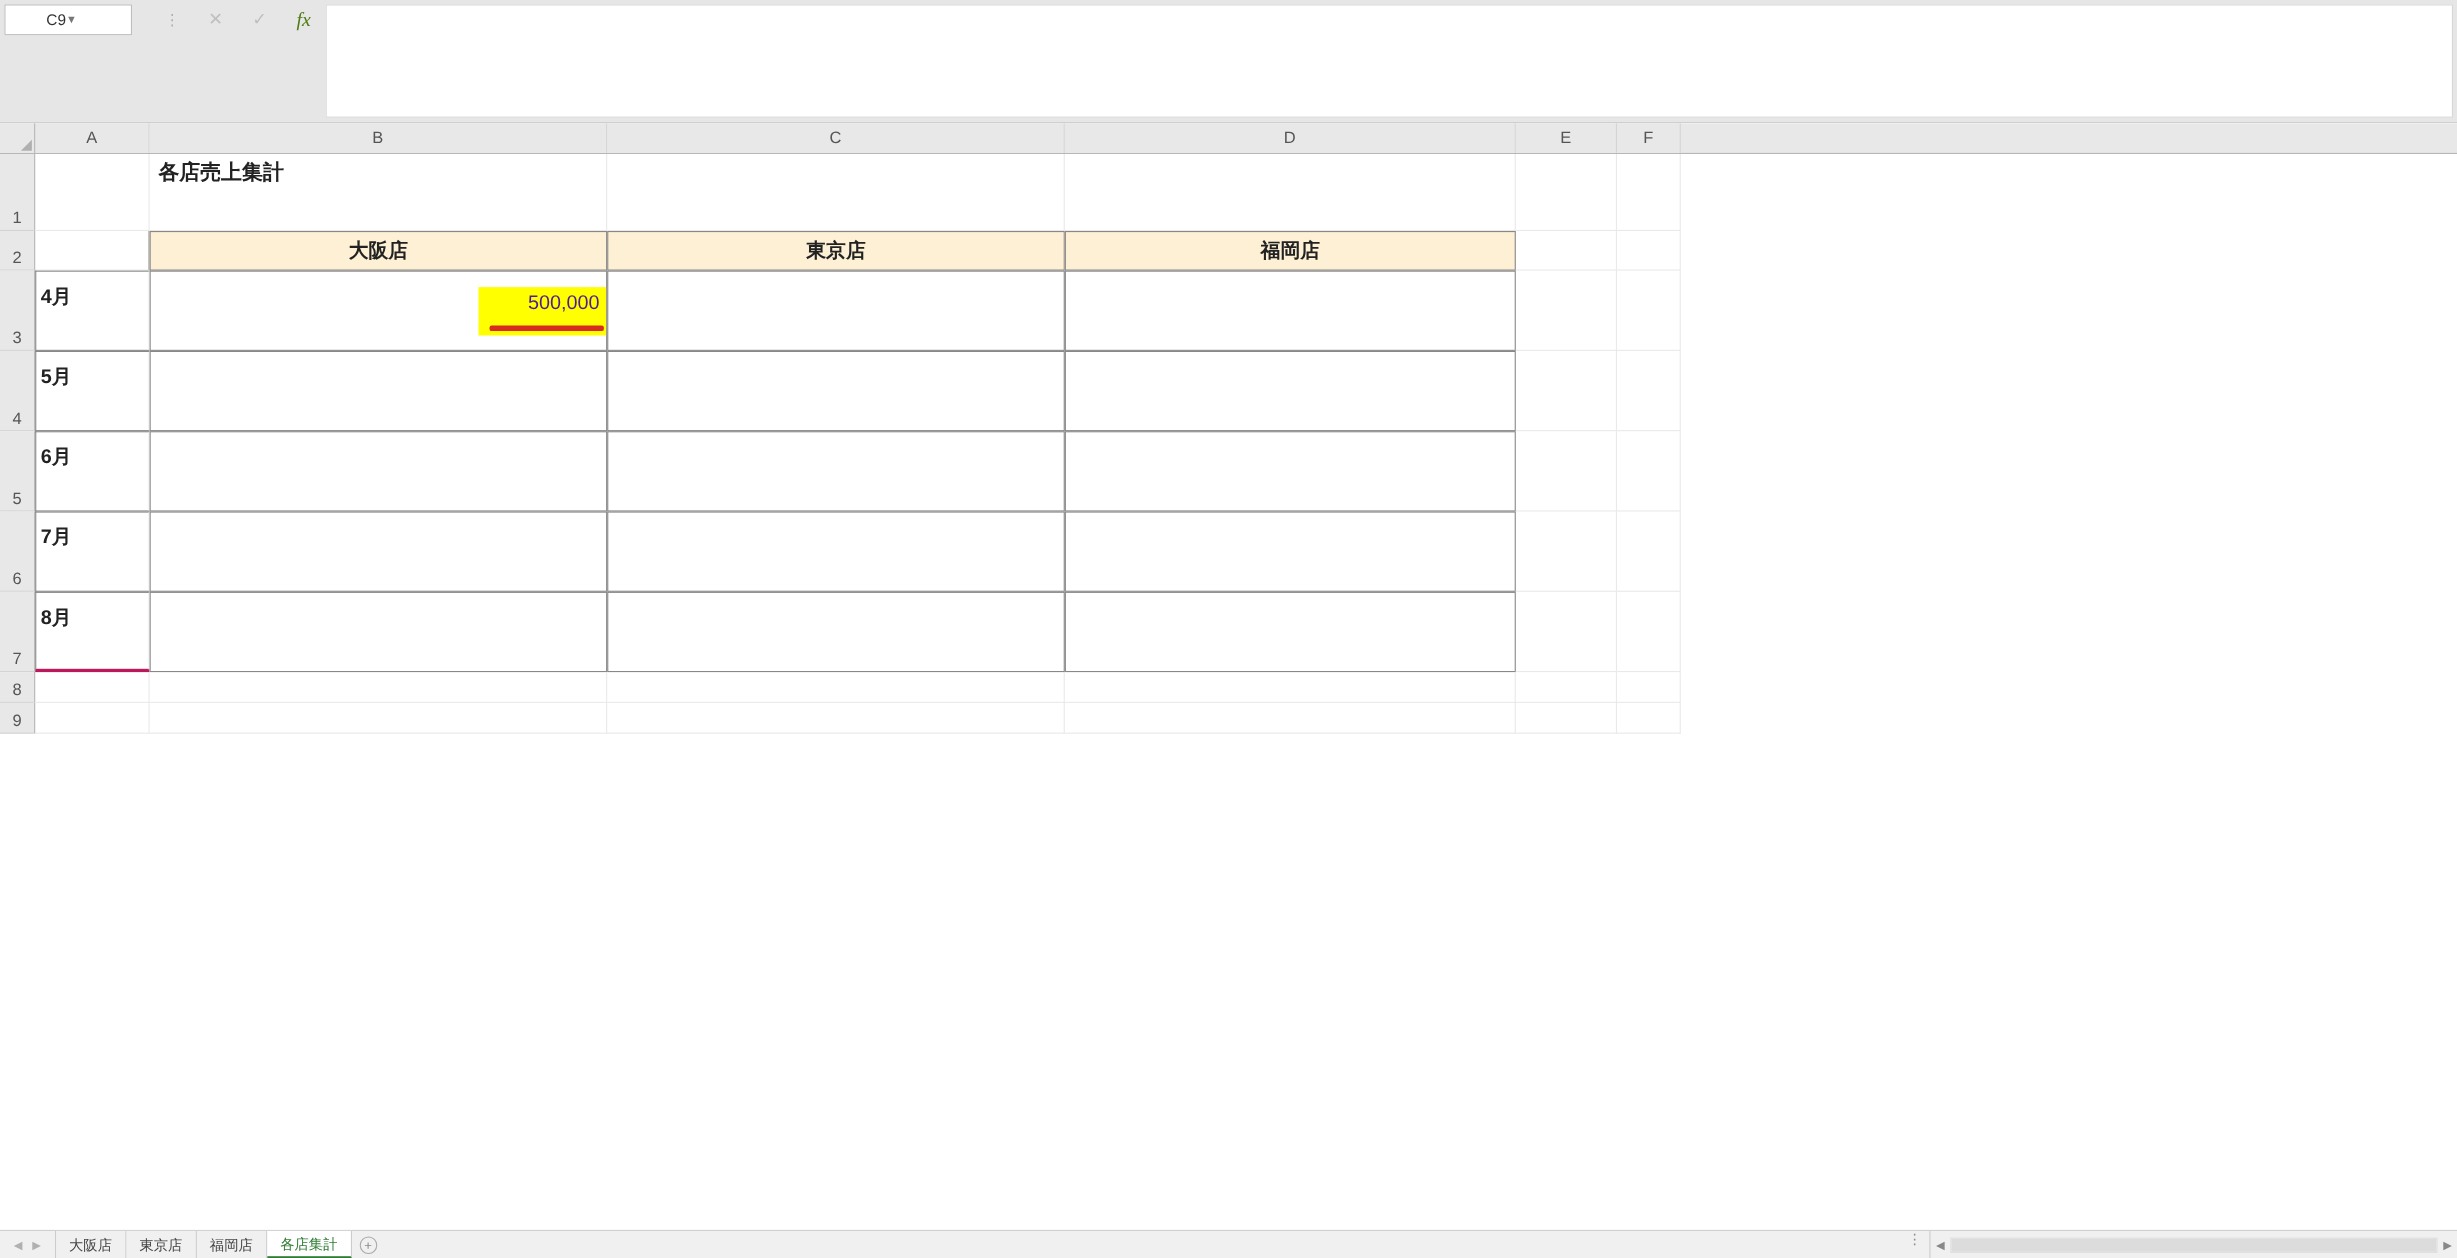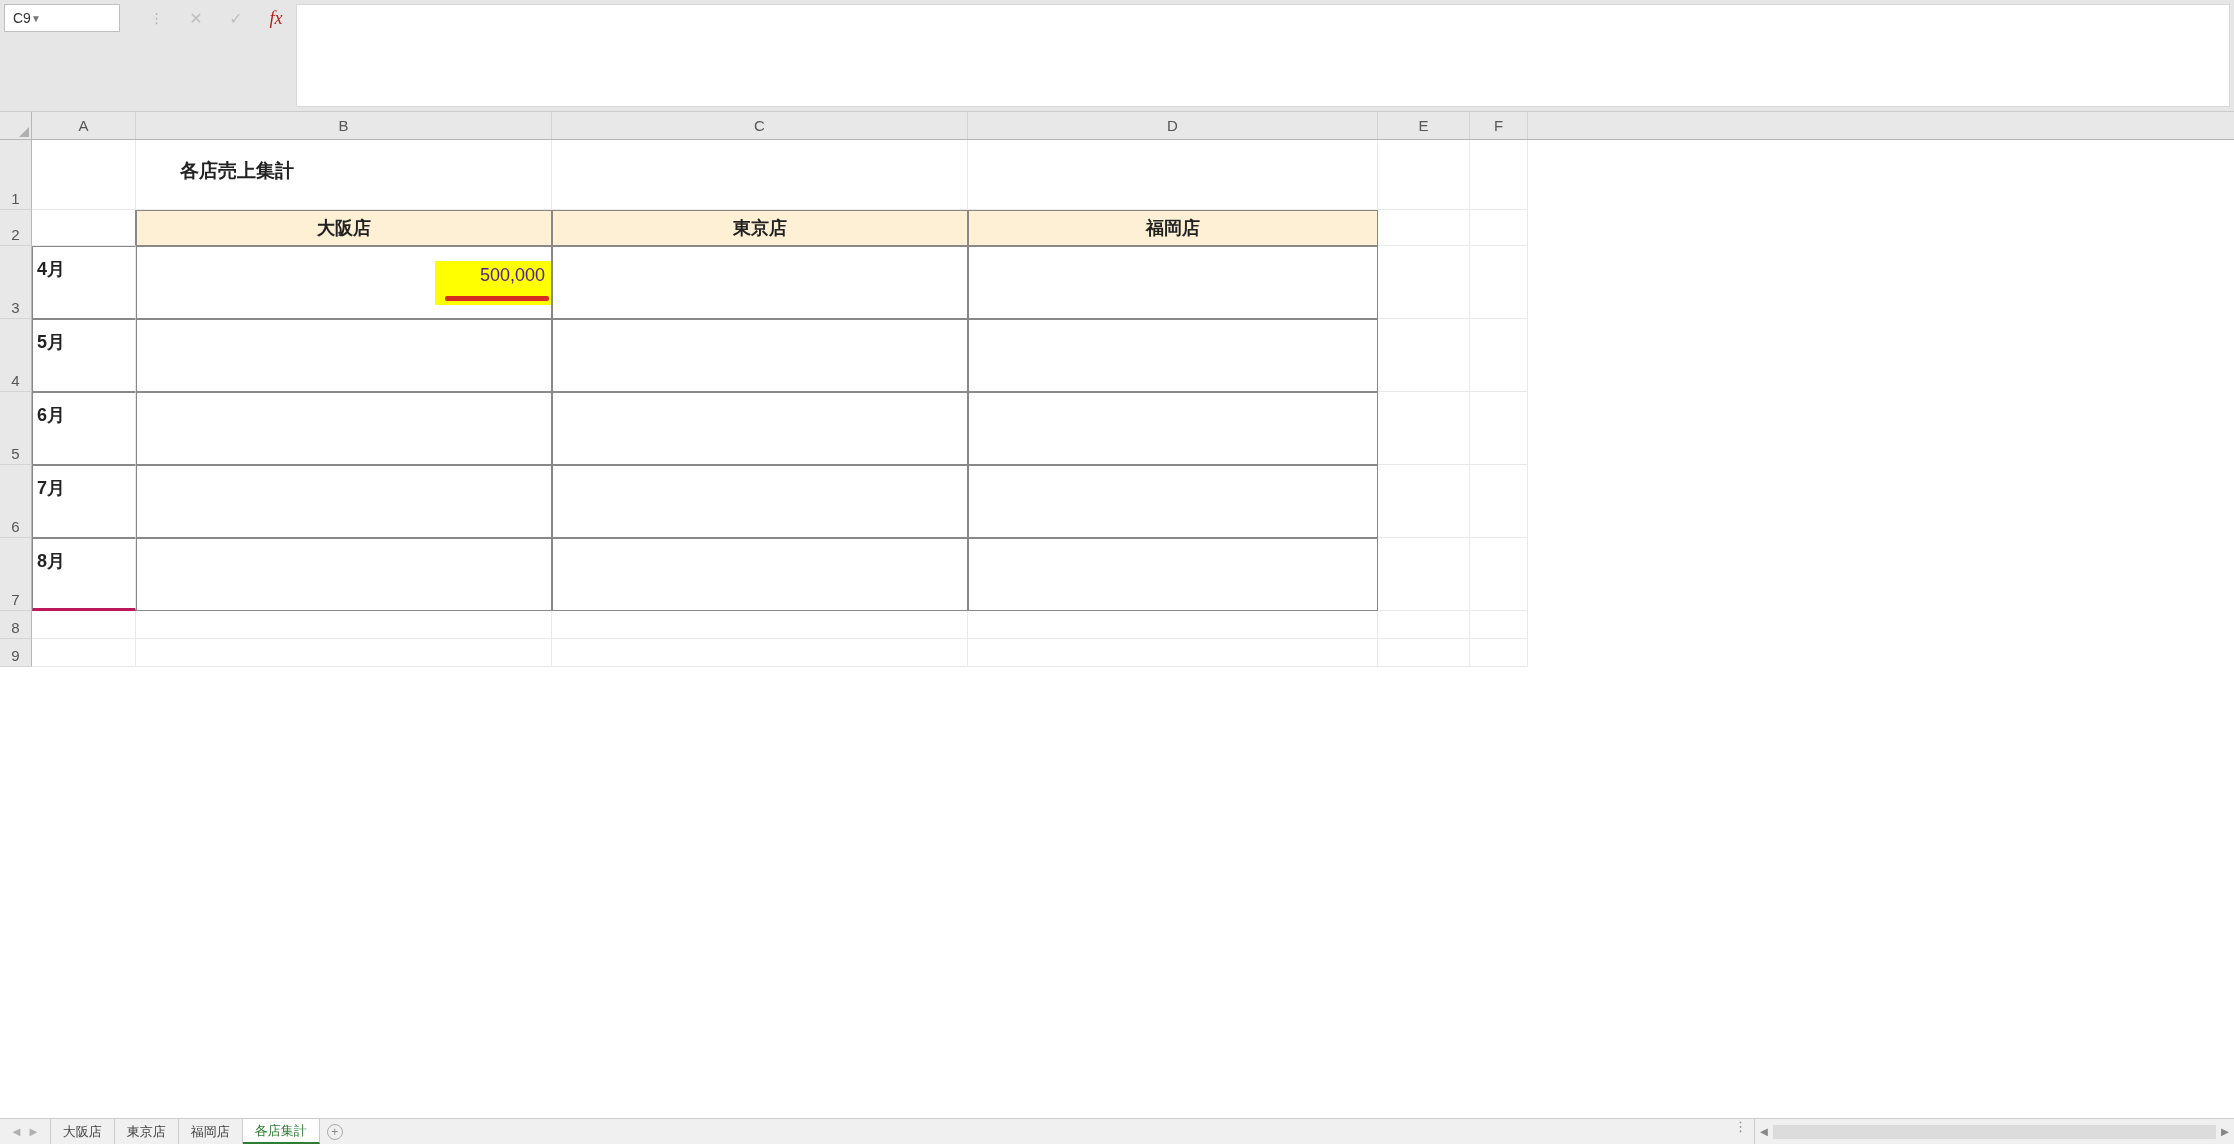--- a/index.html
+++ b/index.html
@@ -2,26 +2,26 @@
 <html><head>
 <meta charset="utf-8">
 <style>
   * { box-sizing: border-box; margin:0; padding:0; }
   html,body { width:100%; height:100%; font-family: "Meiryo","Yu Gothic","Segoe UI",Arial,sans-serif; background:#e6e6e6; overflow:hidden; }
   .app { display:flex; flex-direction:column; width:100%; height:100%; }
 
   
   .fbar-wrap { display:flex; align-items:stretch; height:112px; background:#e6e6e6; border-bottom:1px solid #ccc; }
   .namebox-wrap { display:flex; align-items:flex-start; padding:4px 4px 0 4px; }
-  .namebox { width:116px; height:28px; background:#fff; border:1px solid #bfbfbf; display:flex; align-items:center; justify-content:flex-start; padding:0 20px 0 8px; font-size:14px; color:#333; }
+  .namebox { width:116px; height:28px; background:#fff; border:1px solid #bfbfbf; display:flex; align-items:center; justify-content:center; padding:0 20px 0 8px; font-size:14px; color:#333; }
   .namebox .chev { color:#777; font-size:10px; }
   .fbar-mid { display:flex; align-items:flex-start; padding-top:4px; gap:20px; margin-left:22px; }
   .fbar-btn { width:20px; height:28px; display:flex; align-items:center; justify-content:center; color:#bfbfbf; font-size:16px; }
   .fbar-btn.dots { color:#b0b0b0; letter-spacing:-1px; font-size:14px; }
-  .fx { font-style:italic; font-family:"Times New Roman",serif; font-size:18px; color:#b91c1c; }
+  .fx { font-style:italic; font-family:"Times New Roman",serif; font-size:18px; color:#4d7c0f; }
   .fbar-input { flex:1; margin:4px 4px 4px 10px; background:#fff; border:1px solid #d8d8d8; }
 
   
   .grid-area { flex:1; display:flex; flex-direction:column; background:#fff; position:relative; overflow:hidden; }
   .col-headers { display:flex; height:28px; background:#e8e8e8; border-bottom:1px solid #b7b7b7; }
   .corner { width:32px; border-right:1px solid #b7b7b7; background:#e8e8e8; position:relative; }
   .corner::after { content:""; position:absolute; right:2px; bottom:2px; width:0; height:0; border-right:10px solid #b0b0b0; border-top:10px solid transparent; }
   .colh { border-right:1px solid #d4d4d4; display:flex; align-items:center; justify-content:center; font-size:15px; color:#555; background:#e8e8e8; }
   .colA { width:104px; }
   .colB { width:416px; }
@@ -33,21 +33,21 @@
   .rows { flex:1; overflow:hidden; position:relative; }
   .row { display:flex; }
   .rowh { width:32px; border-right:1px solid #b7b7b7; border-bottom:1px solid #d4d4d4; background:#e8e8e8; display:flex; align-items:flex-end; justify-content:center; font-size:15px; color:#555; padding-bottom:2px; }
   .cell { border-right:1px solid #e9e9e9; border-bottom:1px solid #e9e9e9; position:relative; }
 
   .r1 { height:70px; }
   .r2 { height:36px; }
   .rdata { height:73px; }
   .rthin { height:28px; }
 
-  .title-text { font-size:19px; font-weight:bold; color:#222; padding:18px 0 0 8px;margin-left:36px; }
+  .title-text { font-size:19px; font-weight:bold; color:#222; padding:4px 0 0 8px; }
 
   
   .tbl-header { background:#fdf0d5; border:1px solid #888 !important; display:flex; align-items:center; justify-content:center; font-size:18px; font-weight:bold; color:#222; }
   .tbl-rowlabel { border-top:1px solid #888; border-bottom:1px solid #888; border-left:1px solid #888; display:flex; align-items:flex-start; padding:10px 0 0 4px; font-size:18px; font-weight:bold; color:#222; }
   .tbl-cell { border:1px solid #888 !important; }
   .tbl-last-rowlabel { border-bottom:3px solid #be185d; }
 
   .highlight-box { position:absolute; right:0; top:14px; width:116px; height:44px; background:#ffff00; display:flex; align-items:flex-start; justify-content:flex-end; padding:4px 6px 0 0; font-size:18px; color:#4c1d95; }
   .red-underline { position:absolute; bottom:4px; left:10px; right:2px; height:5px; background:#d62d20; border-radius:2px; }
 

